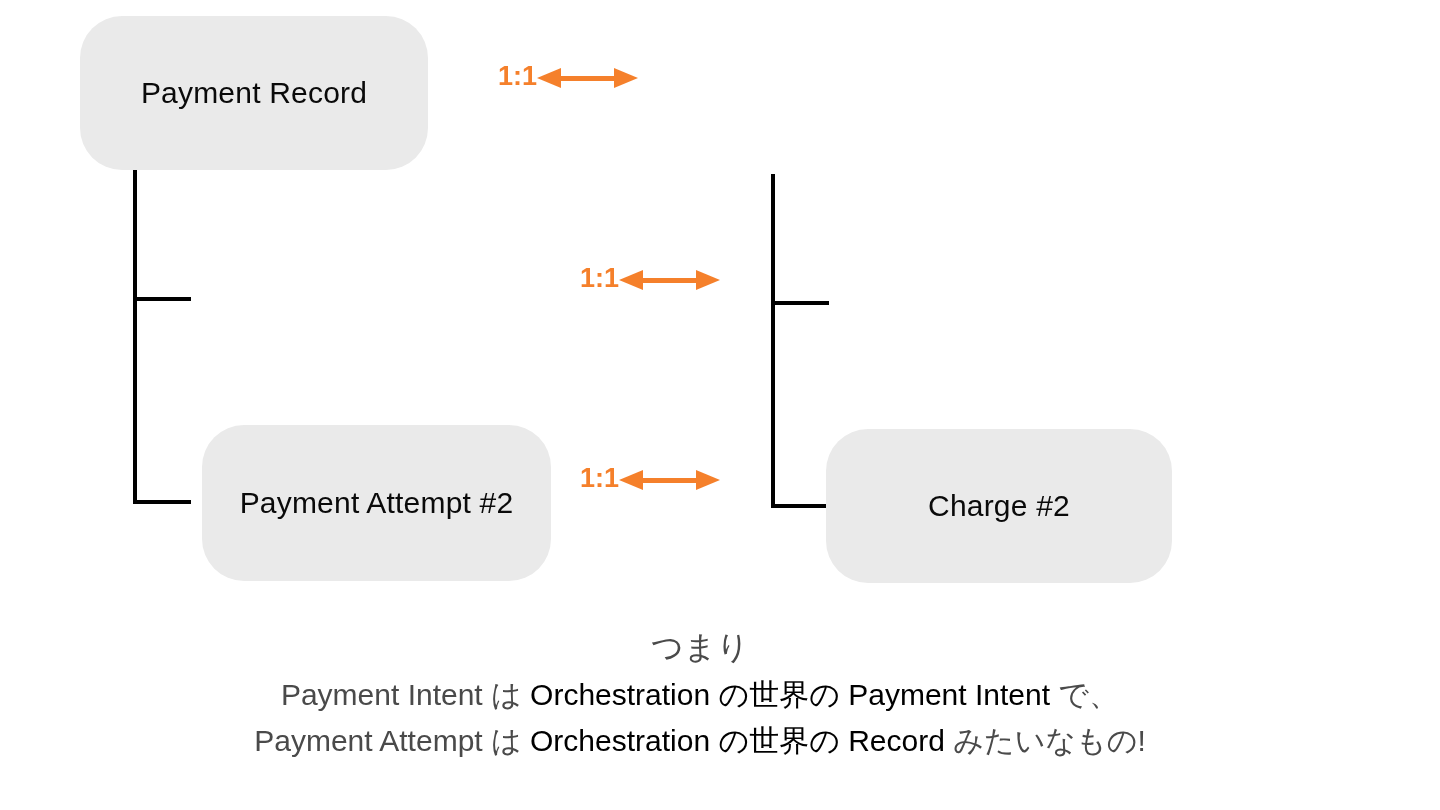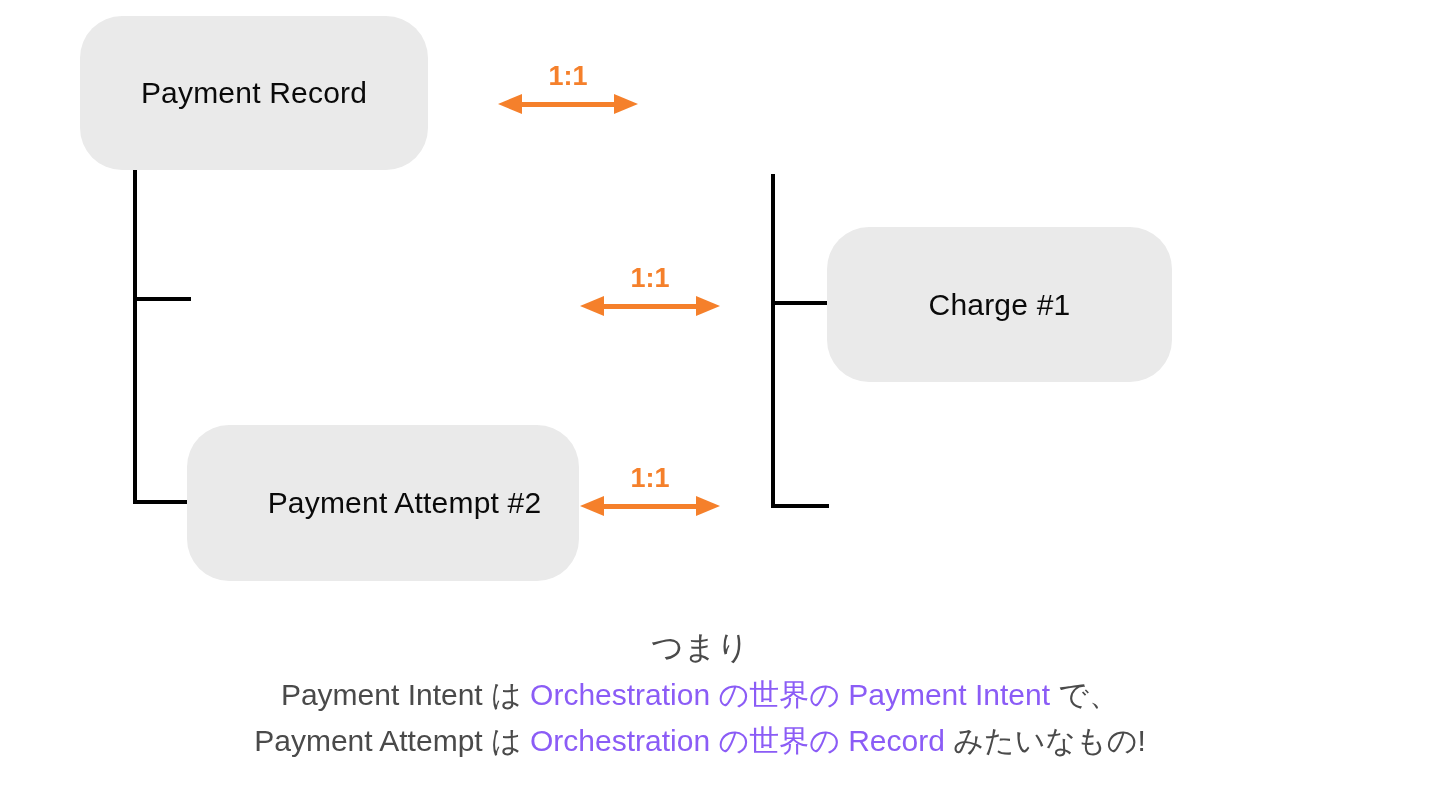--- a/index.html
+++ b/index.html
@@ -25,34 +25,34 @@
     align-items: center;
     justify-content: center;
     color: #0a0a0a;
     font-size: 30px;
     letter-spacing: 0.2px;
   }
   #node-payment-record   { left: 80px;  top: 16px;  width: 348px; height: 154px; }
   #node-payment-intent   { left: 724px; top: 22px;  width: 344px; height: 153px; }
   #node-payment-attempt-1{ left: 187px; top: 224px; width: 349px; height: 153px; }
   #node-charge-1         { left: 827px; top: 227px; width: 345px; height: 155px; }
-  #node-payment-attempt-2{ left: 187px; top: 425px; width: 349px; height: 156px; padding-left: 43px; }
+  #node-payment-attempt-2{ left: 202px; top: 425px; width: 349px; height: 156px; }
   #node-charge-2         { left: 826px; top: 429px; width: 346px; height: 154px; }
 
   
   .conn {
     position: absolute;
     background: #000000;
   }
 
   
   .rel {
     position: absolute;
     display: flex;
-    flex-direction: column;
+    flex-direction: row;
     align-items: center;
   }
   .rel-label {
     font-size: 27px;
     font-weight: bold;
     color: #F5802B;
     line-height: 28px;
     margin-bottom: 4px;
   }
   .arrow-row {
@@ -89,43 +89,43 @@
   }
   .caption-line {
     line-height: 46px;
     font-size: 30px;
     white-space: pre;
   }
   .caption-line.first {
     font-size: 32px;
     margin-bottom: 2px;
   }
-  .hl { color: #8b5cf6; }
+  .hl { color: #000000; }
 </style>
 </head>
 <body>
 
 <div class="stage">
 
   <div class="conn" style="left:133px; top:168px; width:4px;  height:336px;"></div>
   <div class="conn" style="left:133px; top:297px; width:58px; height:4px;"></div>
   <div class="conn" style="left:133px; top:500px; width:58px; height:4px;"></div>
 
   <div class="conn" style="left:771px; top:174px; width:4px;  height:334px;"></div>
   <div class="conn" style="left:771px; top:301px; width:58px; height:4px;"></div>
   <div class="conn" style="left:771px; top:504px; width:58px; height:4px;"></div>
 
   <div class="node" id="node-payment-record">
     <span>Payment Record</span>
   </div>
-  <div class="node" id="node-charge-1">
-    <span>Charge #1</span>
-  </div>
   <div class="node" id="node-payment-attempt-2">
     <span>Payment Attempt #2</span>
+  </div>
+  <div class="node" id="node-charge-2">
+    <span>Charge #2</span>
   </div>
 
   <div class="rel" id="rel-top">
     <div class="rel-label">1:1</div>
     <div class="arrow-row">
       <i class="ah ah-left"></i>
       <i class="shaft"></i>
       <i class="ah ah-right"></i>
     </div>
   </div>

